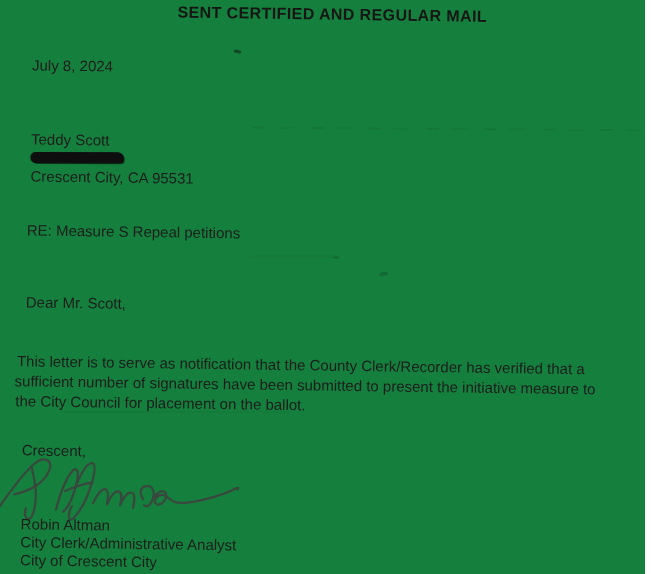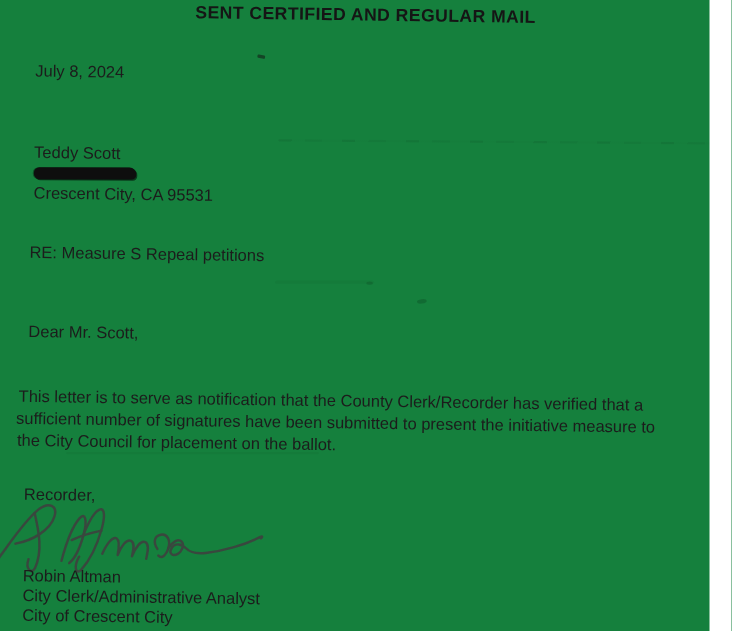--- a/index.html
+++ b/index.html
@@ -66,21 +66,21 @@
     <div class="line" style="left:30px;top:221px;">RE: Measure S Repeal petitions</div>
 
     <div class="line" style="left:30px;top:293px;">Dear Mr. Scott,</div>
 
     <div class="body-block">
       <div class="bline">This letter is to serve as notification that the County Clerk/Recorder has verified that a</div>
       <div class="bline" style="margin-left:-2px;">sufficient number of signatures have been submitted to present the initiative measure to</div>
       <div class="bline" style="margin-left:-1px;">the City Council for placement on the ballot.</div>
     </div>
 
-    <div class="line" style="left:28px;top:441px;">Recorder,</div>
+    <div class="line" style="left:28px;top:441px;">Crescent,</div>
 
     <div class="sig-wrap">
       <svg viewBox="0 0 252 72" xmlns="http://www.w3.org/2000/svg">
         <g fill="none" stroke="#3f3f3f" stroke-width="2.2" stroke-linecap="round" stroke-linejoin="round" opacity="0.88">
           <path d="M 1,62 C 12,48 26,24 41,11 C 51,3 59,7 56,17 C 52,30 36,39 21,42"></path>
           <path d="M 38,14 C 42,30 46,48 39,64 C 36,70 30,65 33,56"></path>
           <path d="M 63,57 C 67,41 73,25 79,18 C 84,12 86,20 83,32 C 80,44 75,55 70,59"></path>
           <path d="M 83,32 C 87,22 92,12 97,10 C 102,8 102,17 99,28 C 95,43 88,57 81,65 C 76,70 74,62 79,53"></path>
           <path d="M 72,38 C 80,34 90,31 99,29"></path>
           <path d="M 100,50 C 104,41 109,34 113,36 C 116,38 115,45 114,51 C 117,43 122,36 126,38 C 130,40 128,47 127,52 C 130,44 135,37 139,39 C 143,41 141,49 140,54"></path>

